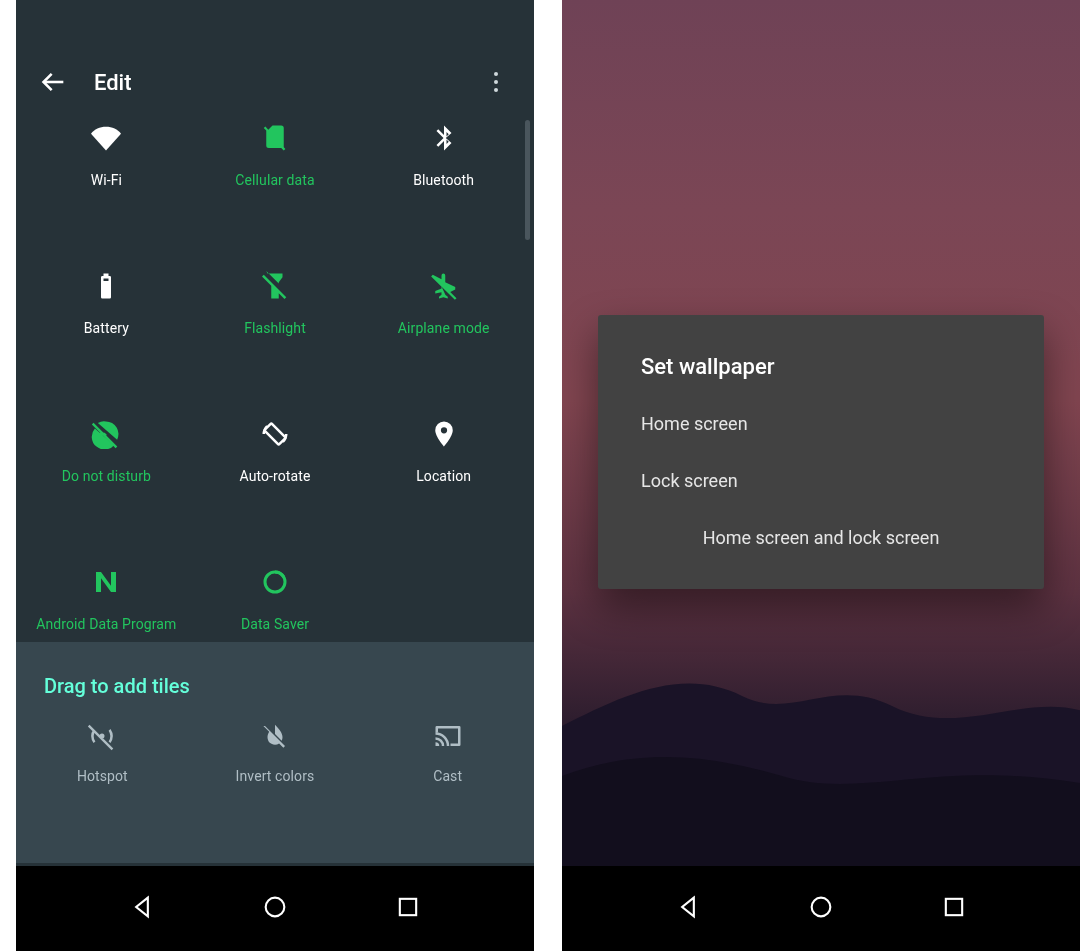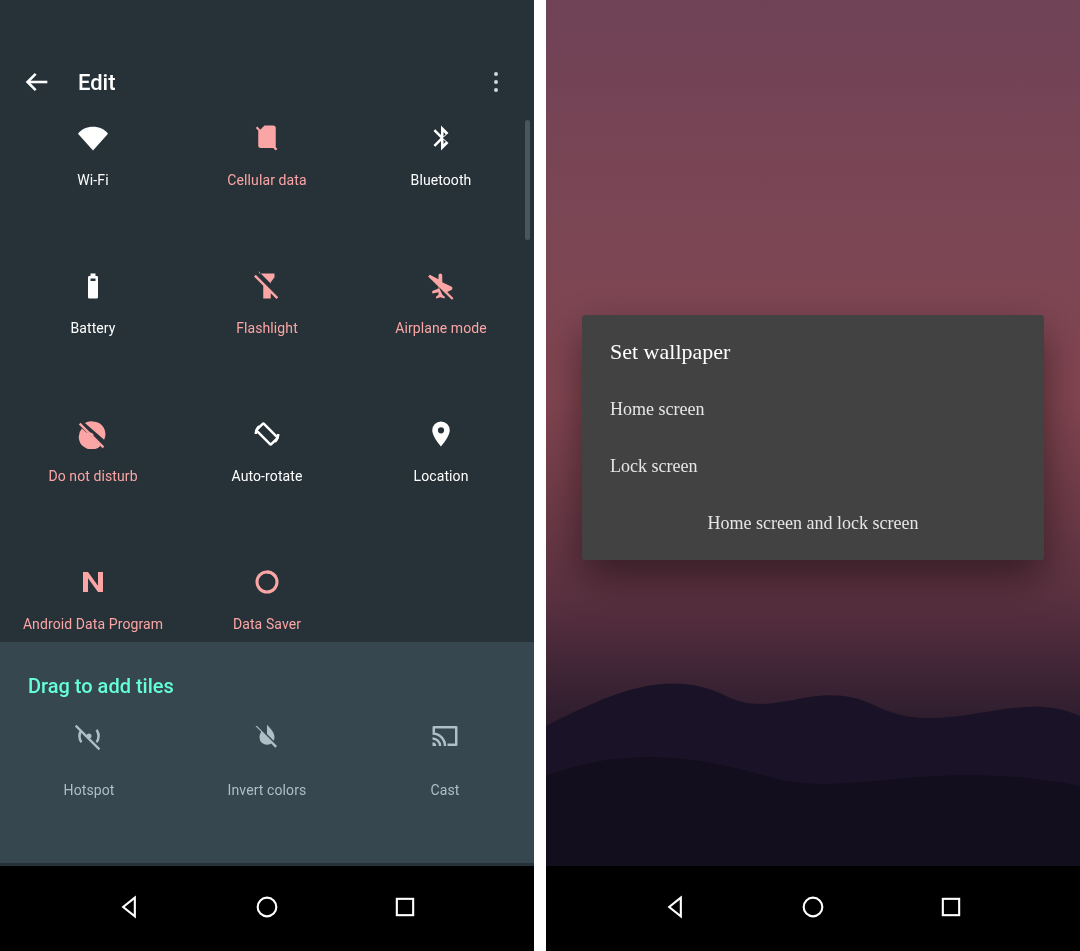--- a/index.html
+++ b/index.html
@@ -1,43 +1,43 @@
 <!DOCTYPE html>
 <html><head>
 <meta charset="utf-8">
 <style>
   * { box-sizing: border-box; margin: 0; padding: 0; }
   html, body { width: 1080px; height: 951px; font-family: Roboto, "Helvetica Neue", Arial, sans-serif; background: #fff; }
   .canvas { width: 1080px; height: 951px; display: flex; gap: 12px; background: #fff; padding: 0; }
-  .phone { position: relative; width: 628px; height: 951px; overflow: hidden; }
+  .phone { position: relative; width: 628px; height: 951px; overflow: hidden; margin-left: 16px; }
   
   .qs-panel { position: absolute; inset: 0; background: #263238; }
   .qs-top { position: absolute; top: 0; left: 0; right: 0; height: 642px; background: #263238; }
   .qs-bottom { position: absolute; top: 642px; left: 0; right: 0; bottom: 88px; background: #37474f; }
   .qs-header { position: absolute; top: 54px; left: 0; right: 0; height: 56px; display: flex; align-items: center; padding: 0 24px; }
   .qs-header .back { width: 28px; height: 28px; display:flex; align-items:center; justify-content:center; color:#fff; }
   .qs-header .title { color: #fff; font-size: 22px; font-weight: 500; margin-left: 26px; }
   .qs-header .more { margin-left: auto; width:28px; display:flex; flex-direction:column; align-items:center; justify-content:center; gap:4px; }
   .qs-header .more span { width:4px; height:4px; border-radius:50%; background:#cfd8dc; display:block; }
   .tiles { position: absolute; top: 120px; left: 0; right: 0; display: grid; grid-template-columns: repeat(3, 1fr); row-gap: 80px; padding: 0 6px; }
-  .tile { display:flex; flex-direction:column; align-items:center; justify-content:flex-start; gap:16px; color:#fca5a5; }
+  .tile { display:flex; flex-direction:column; align-items:center; justify-content:flex-start; gap:16px; color:#22c55e; }
   .tile.active { color:#ffffff; }
   .tile .iconbox { width: 36px; height: 36px; display:flex; align-items:center; justify-content:center; }
   .tile .iconbox svg { width: 30px; height: 30px; }
   .tile .label { font-size: 14px; letter-spacing: 0.1px; }
   .scrollthumb { position:absolute; top:120px; right:4px; width:5px; height:120px; background:#4a565d; border-radius:3px; }
   .addlabel { position:absolute; top:674px; left:28px; color:#64ffda; font-size:20px; font-weight:500; }
   .tiles2 { position:absolute; top:718px; left:0; right:0; display:grid; grid-template-columns:repeat(3,1fr); }
-  .tiles2 .tile { gap:28px; color:#b0bec5; }
+  .tiles2 .tile { gap:14px; color:#b0bec5; }
   .navbar { position:absolute; bottom:0; left:0; right:0; height:85px; background:#000; display:flex; align-items:center; justify-content:space-around; padding:0 60px; }
   .navbar svg { width:28px; height:28px; }
   
   .wall { position:absolute; inset:0; background: linear-gradient(180deg, #6f4256 0%, #7b4655 22%, #814550 42%, #5d3241 62%, #2d1d2e 76%, #14101c 100%); }
   .mountains { position:absolute; left:0; right:0; bottom:85px; height:260px; }
-  .dialog { position:absolute; left:36px; right:36px; top:315px; background:#424242; border-radius:3px; box-shadow:0 18px 40px rgba(0,0,0,.45); padding:0; color:#eee;font-family:Liberation Serif, serif; }
+  .dialog { position:absolute; left:36px; right:36px; top:315px; background:#424242; border-radius:3px; box-shadow:0 18px 40px rgba(0,0,0,.45); padding:15px; color:#eee; }
   .dialog .dtitle { font-size:22px; font-weight:500; color:#fff; padding:24px 28px 16px; }
   .dialog .dopt { font-size:18px; color:#e6e6e6; padding:18px 28px; }
   .dialog .dopt:last-child { padding-bottom:26px;text-align:center; }
 </style>
 </head>
 <body>
 
 <div class="canvas">
 
   <div class="phone">

